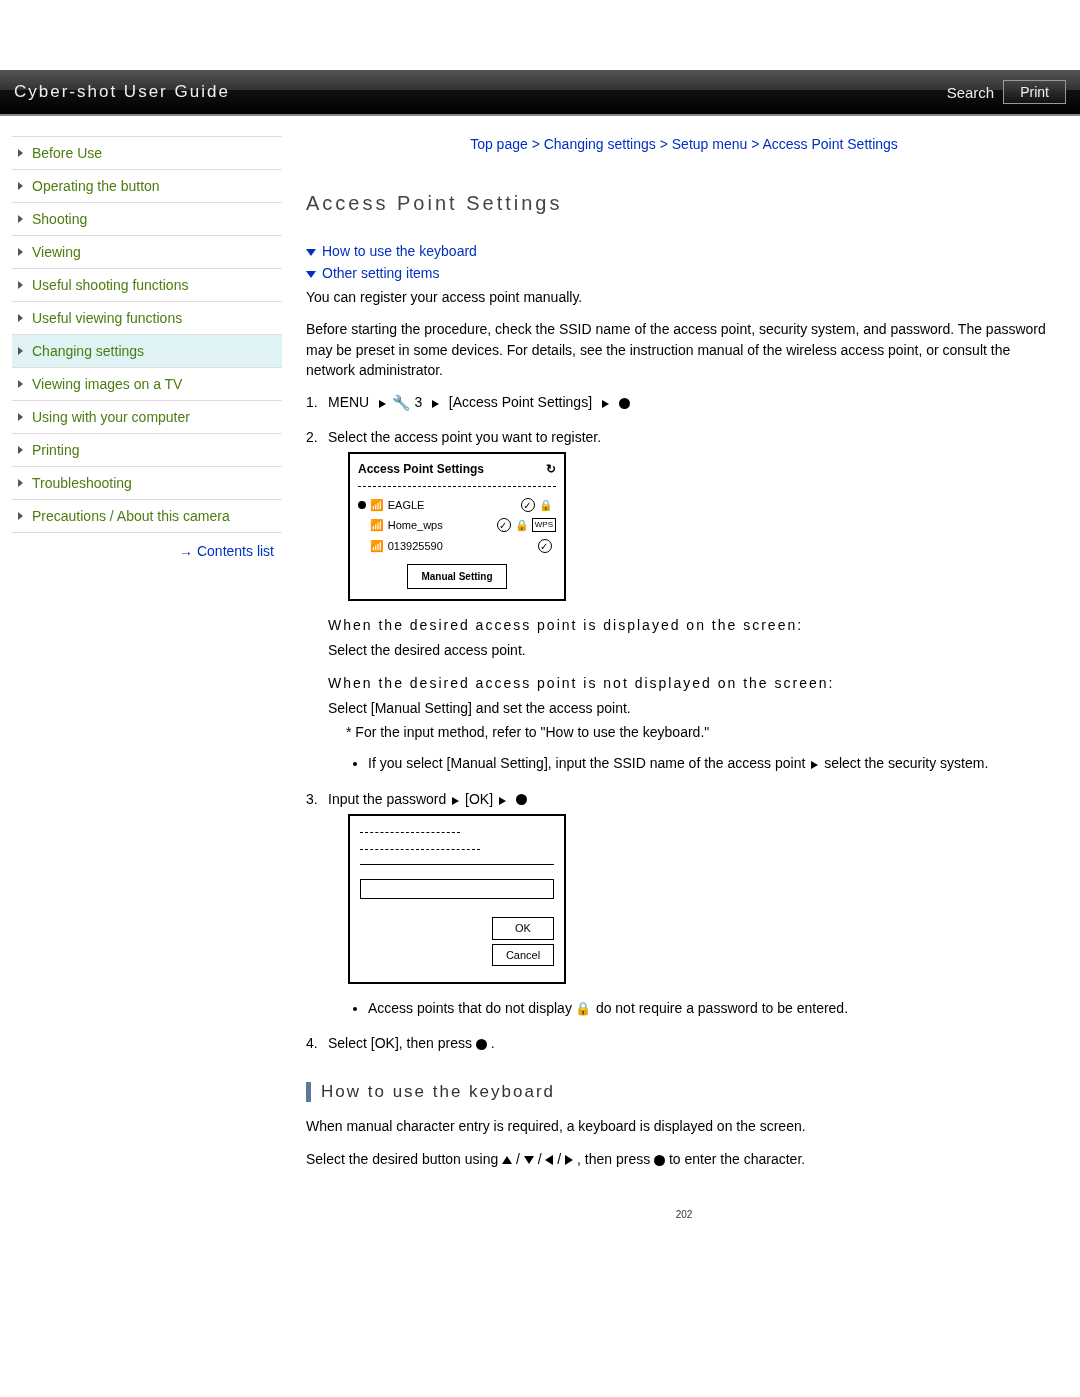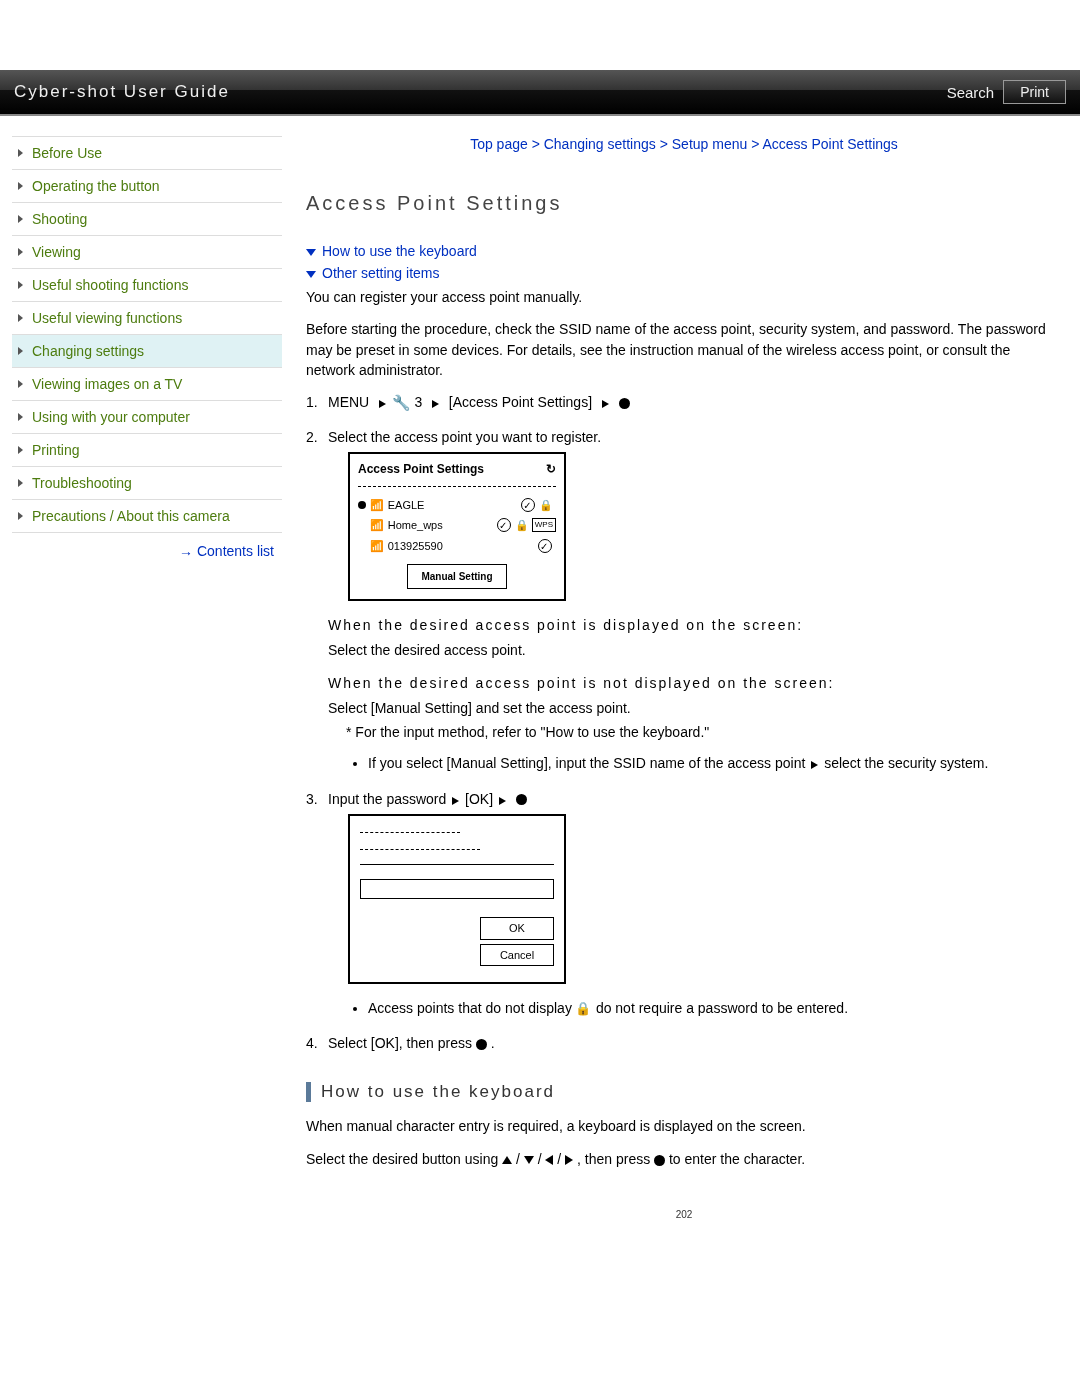--- a/index.html
+++ b/index.html
@@ -82,21 +82,21 @@
   .shot .manual-btn { border:1px solid #000; width:100px; margin:8px auto 0; text-align:center; font-size:10px; font-weight:bold; padding:4px 0;}
 
   .shot2 {
     border: 2px solid #000; width: 218px; padding: 10px 10px 12px; margin: 4px 0 14px 20px;
   }
   .shot2 .line { border-top: 1px dashed #000; margin: 6px 0 16px; width: 100px; }
   .shot2 .line2 { border-top: 1px dashed #000; margin: 0 0 14px; width: 120px; }
   .shot2 hr { border:0; border-top:1px solid #000; margin-bottom: 14px; }
   .shot2 .field { height: 20px; border:1px solid #000; margin-bottom: 18px; }
   .shot2 .btns { text-align: right; }
-  .shot2 .btns div { border:1px solid #000; width:74px; text-align:center; font-size:11px; padding:2px 0; margin-bottom:4px; margin-left:auto;}
+  .shot2 .btns div { border:1px solid #000; width:62px; text-align:center; font-size:11px; padding:2px 0; margin-bottom:4px; margin-left:auto;}
 
   .sub-bullet { list-style: disc; padding-left: 40px; margin: 8px 0 14px; }
   .sub-bullet li { font-size: 14px; line-height:1.5; margin-bottom:6px; }
   .star-note { padding-left: 18px; font-size:14px; margin-bottom: 10px; }
   .when { letter-spacing: 2px; font-size:14px; margin-bottom:4px; }
   h2.section {
     font-size: 17px; font-weight: normal; letter-spacing: 2px; color:#333;
     border-left: 5px solid #5b7a99; padding-left: 10px; margin: 28px 0 14px;
   }
   .pagenum { text-align:center; font-size:10px; color:#333; margin: 40px 0 20px; }

